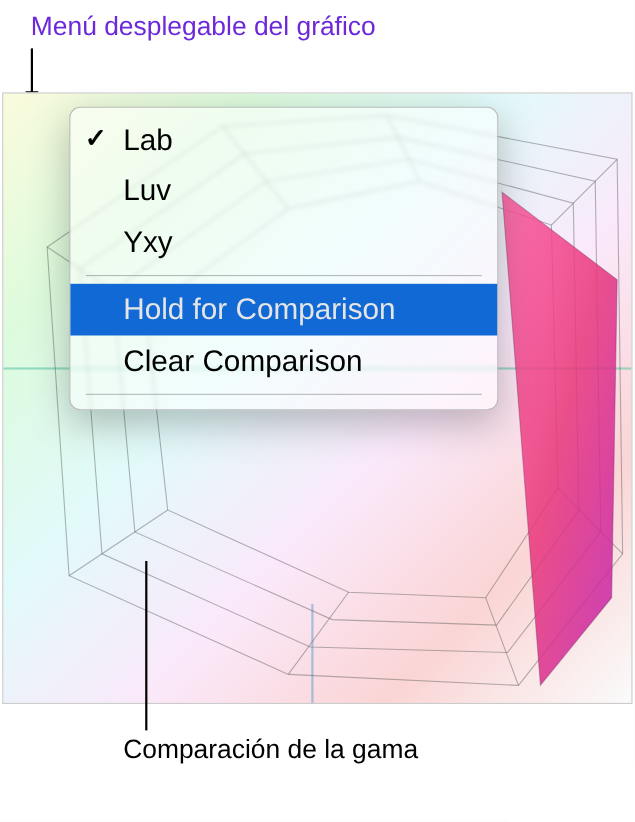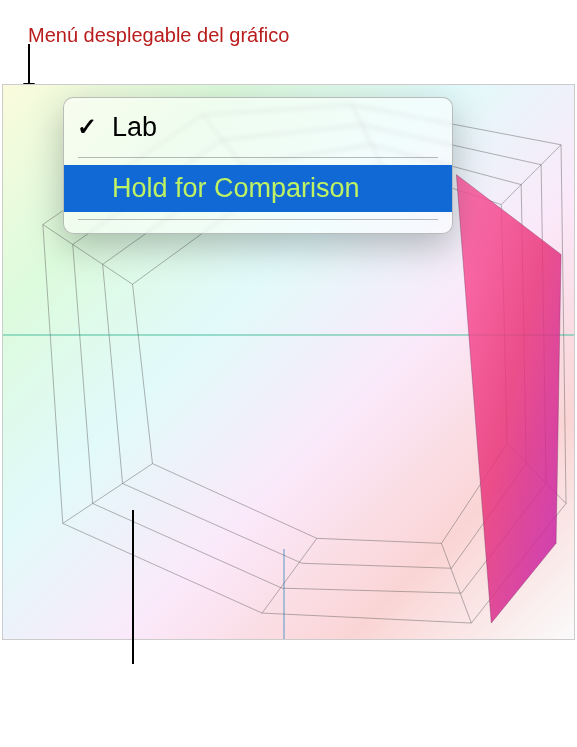--- a/index.html
+++ b/index.html
@@ -10,24 +10,24 @@
     body {
       width: 577px;
       height: 747px;
       font-family: -apple-system, "Helvetica Neue", Helvetica, Arial, sans-serif;
       background: #fff;
       position: relative;
       overflow: hidden;
     }
     .callout-top {
       position: absolute;
-      top: 24px;
+      top: 11px;
       left: 28px;
-      font-size: 20px;
-      color: #b91c1c;
+      font-size: 24px;
+      color: #6d28d9;
     }
     .callout-arrow {
       position: absolute;
       top: 44px;
       left: 28px;
       width: 2px;
       height: 48px;
       background: #000;
     }
     .callout-arrow::after {
@@ -80,21 +80,21 @@
     .menu-item {
       padding: 5px 18px 5px 48px;
       font-size: 27px;
       color: #000;
       position: relative;
       line-height: 1.35;
       cursor: default;
     }
     .menu-item.selected {
       background: #1069d4;
-      color: #bef264;
+      color: #e5e5e5;
     }
     .check {
       position: absolute;
       left: 13px;
       top: 7px;
       font-size: 24px;
       font-weight: bold;
     }
     .menu-sep {
       height: 1px;
@@ -168,23 +168,33 @@
       </defs>
       <path d="M 455 90 L 560 170 L 555 460 L 490 540 L 455 90 Z" fill-opacity="0.85"></path>
     </g>
   </svg>
 
   <div class="popup">
     <div class="menu-item">
       <span class="check">✓</span>
       <span>Lab</span>
     </div>
+    <div class="menu-item">
+      <span>Luv</span>
+    </div>
+    <div class="menu-item">
+      <span>Yxy</span>
+    </div>
     <div class="menu-sep"></div>
     <div class="menu-item selected">
       <span>Hold for Comparison</span>
     </div>
+    <div class="menu-item">
+      <span>Clear Comparison</span>
+    </div>
     <div class="menu-sep"></div>
   </div>
 </div>
 
 <div class="callout-bottom-line"></div>
 <div class="callout-bottom">
+  <div>Comparación de la gama</div>
 </div>
 
 </body></html>

